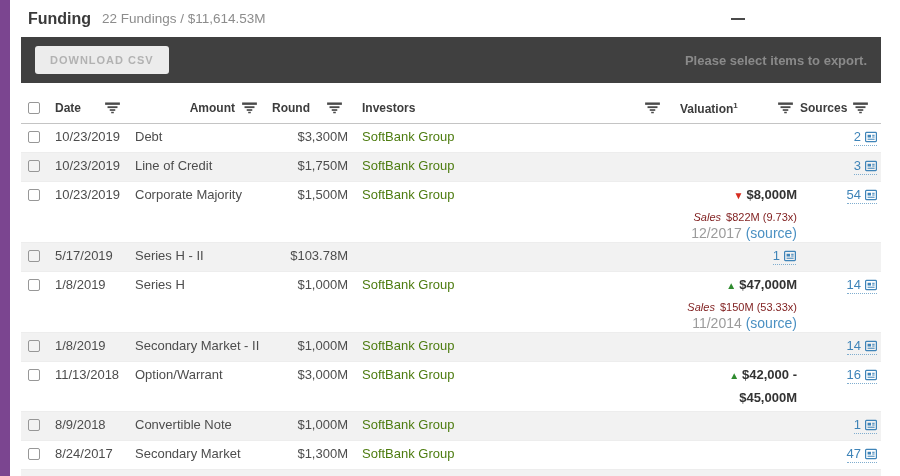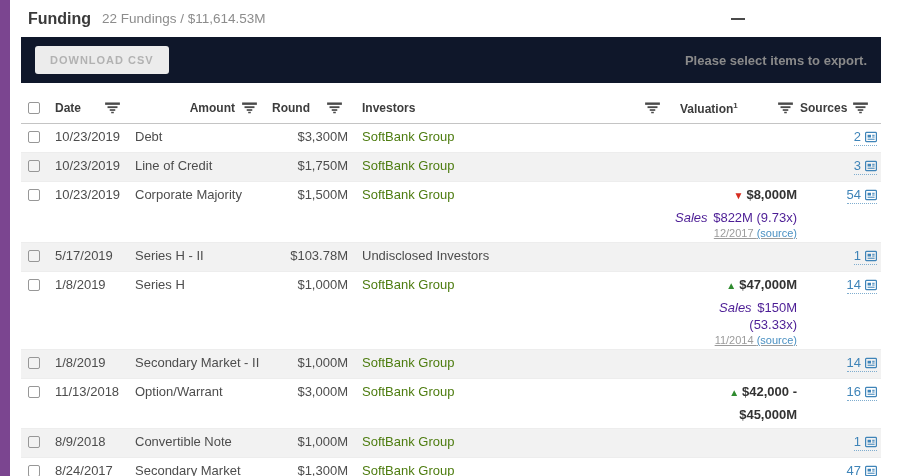--- a/index.html
+++ b/index.html
@@ -11,21 +11,21 @@
   
   .panel-header { height:37px; display:flex; align-items:center; padding:0 14px 0 28px; background:#fff; }
   .panel-title { font-size:16px; font-weight:bold; color:#3a3a3a; }
   .panel-subtitle { font-size:13.5px; color:#8c8c8c; margin-left:11px; }
   .collapse-btn { margin-left:auto; width:16px; height:16px; display:flex; align-items:center; justify-content:center; cursor:pointer; }
   .collapse-bar { width:14px; height:2px; background:#4a4a4a; }
 
   .content { margin-left:21px; width:860px; }
 
   
-  .toolbar { height:46px; background:#0f172a; display:flex; align-items:center; padding:0 12px 0 14px; }
+  .toolbar { height:46px; background:#404040; display:flex; align-items:center; padding:0 12px 0 14px; }
   .btn-download { background:#ececec; color:#b2b2b2; border:none; border-radius:3px;
                   font-family:"Liberation Sans", sans-serif;
                   font-size:11px; font-weight:bold; letter-spacing:1px; padding:8px 15px; cursor:default; }
   .export-hint { margin-left:auto; font-size:13px; font-weight:bold; color:#8a8a8a; padding-right:2px; }
 
   
   .tbl { margin-top:10px; }
   .grid { display:grid; grid-template-columns:25px 82px 137px 85px 318px 132px 81px; }
   .thead { height:31px; border-bottom:1px solid #c4c4c4; font-size:12px; font-weight:bold; color:#3d3d3d; }
   .hc { display:flex; align-items:center; }
@@ -52,23 +52,23 @@
   .c-investors { padding-left:12px; }
   a.investor-link { color:#4d7c0f; text-decoration:none; cursor:pointer; }
   .investor-plain { color:#4d4d4d; }
 
   .c-valuation { text-align:right; padding-right:3px; padding-bottom:2px; }
   .val-main { font-weight:bold; color:#333; line-height:26px; }
   .val-main2 { font-weight:bold; color:#333; line-height:17px; padding-bottom:3px; }
   .tri { font-size:10px; margin-right:3px; }
   .tri.up { color:#2e8b2e; }
   .tri.down { color:#d62b1f; }
-  .val-sales { font-size:13px; color:#4c1d95; line-height:17px; }
+  .val-sales { font-size:11px; color:#7f1d1d; line-height:17px; }
   .val-sales i { margin-right:2px; }
-  .val-asof { font-size:11px; color:#9b9b9b; line-height:14px;text-decoration:underline; }
+  .val-asof { font-size:14px; color:#9b9b9b; line-height:14px; }
   a.source-link { color:#4a90c2; text-decoration:none; cursor:pointer; }
 
   .c-sources { text-align:right; padding-right:4px; }
   a.sources-link { display:inline-flex; align-items:center; gap:4px; color:#3f84b8; text-decoration:none;
                    border-bottom:1px dotted #7fadcf; padding-bottom:1px; line-height:15px; margin-top:5px; cursor:pointer; }
   .news-icon { color:#3f84b8; }
 </style>
 </head>
 <body>
 
@@ -224,21 +224,20 @@
           <rect x="3" y="9" width="8.2" height="1.2" fill="currentColor"></rect>
         </svg>
       </a>
     </div>
   </div>
           <div class="grid trow alt">
     <div class="cell c-check"><span class="checkbox"></span></div>
     <div class="cell c-date">5/17/2019</div>
     <div class="cell c-round">Series H - II</div>
     <div class="cell c-amount">$103.78M</div>
-    <div class="cell c-investors"><span class="investor-plain">Undisclosed Investors</span></div>
     <div class="cell c-valuation"></div>
     <div class="cell c-sources">
       <a class="sources-link">
         <span class="src-count">1</span>
         <svg class="news-icon" width="12" height="12" viewBox="0 0 14 14">
           <rect x="0.7" y="1.7" width="12.6" height="10.6" rx="1" fill="none" stroke="currentColor" stroke-width="1.4"></rect>
           <rect x="3" y="4.4" width="4" height="3.2" fill="currentColor"></rect>
           <rect x="8.4" y="4.4" width="2.8" height="1.2" fill="currentColor"></rect>
           <rect x="8.4" y="6.4" width="2.8" height="1.2" fill="currentColor"></rect>
           <rect x="3" y="9" width="8.2" height="1.2" fill="currentColor"></rect>

